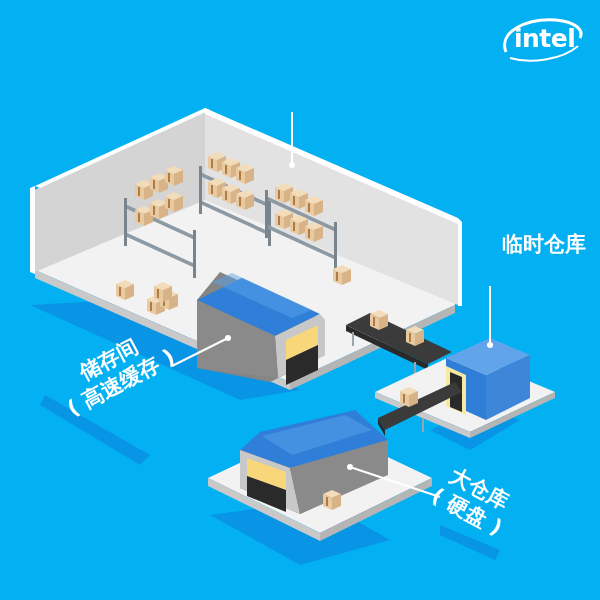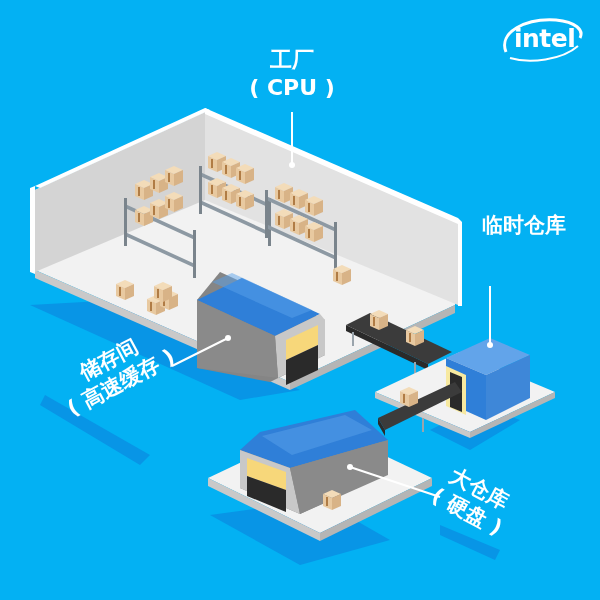--- a/index.html
+++ b/index.html
@@ -2,21 +2,21 @@
 <html><head>
   <meta charset="utf-8">
   <style>
     html, body { margin: 0; padding: 0; }
     body { width: 600px; height: 600px; overflow: hidden; background: #03b1f3; font-family: "DejaVu Sans", sans-serif; }
     #stage { position: relative; width: 600px; height: 585px; background: #03b1f3; }
     #scene { position: absolute; left: 0; top: 0; }
     .label { position: absolute; color: #ffffff; font-weight: bold; text-align: center; line-height: 1.25; white-space: nowrap; font-family: "DejaVu Sans", sans-serif; }
     .label .l1, .label .l2 { display: block; }
     #lbl-cpu { left: 232px; top: 46px; width: 120px; font-size: 22px; }
-    #lbl-ram { left: 462px; top: 212px; width: 124px; font-size: 21px; }
+    #lbl-ram { left: 462px; top: 231px; width: 124px; font-size: 21px; text-align: right; }
     #lbl-cache { left: 30px; top: 345px; width: 170px; font-size: 21px; transform: rotate(-28deg); transform-origin: 50% 50%; }
     #lbl-disk { left: 418px; top: 474px; width: 110px; font-size: 21px; transform: rotate(28deg); transform-origin: 50% 50%; }
     #logo { position: absolute; left: 496px; top: 14px; width: 90px; height: 52px; }
     #logo .word { position: absolute; left: 18px; top: 10px; font-size: 25px; font-weight: bold; color: #ffffff; font-family: "DejaVu Sans", sans-serif; letter-spacing: -0.5px; }
   </style>
 </head>
 <body>
 
 <div id="stage">
 
@@ -210,24 +210,20 @@
   </svg>
 
   <div id="logo">
     <svg width="90" height="52" viewBox="0 0 90 52" style="position:absolute;left:0;top:0">
       <path d="M10,38 C2,18 30,4 60,6 C80,8 88,16 84,24" fill="none" stroke="#ffffff" stroke-width="3"></path>
       <path d="M14,44 C34,50 66,46 82,32" fill="none" stroke="#ffffff" stroke-width="2"></path>
     </svg>
     <span class="word">intel</span>
   </div>
 
-  <div id="lbl-cpu" class="label">
-    <span class="l1">工厂</span>
-    <span class="l2">( CPU )</span>
-  </div>
 
   <div id="lbl-ram" class="label">
     <span class="l1">临时仓库</span>
   </div>
 
   <div id="lbl-cache" class="label">
     <span class="l1">储存间</span>
     <span class="l2">( 高速缓存 )</span>
   </div>
 

